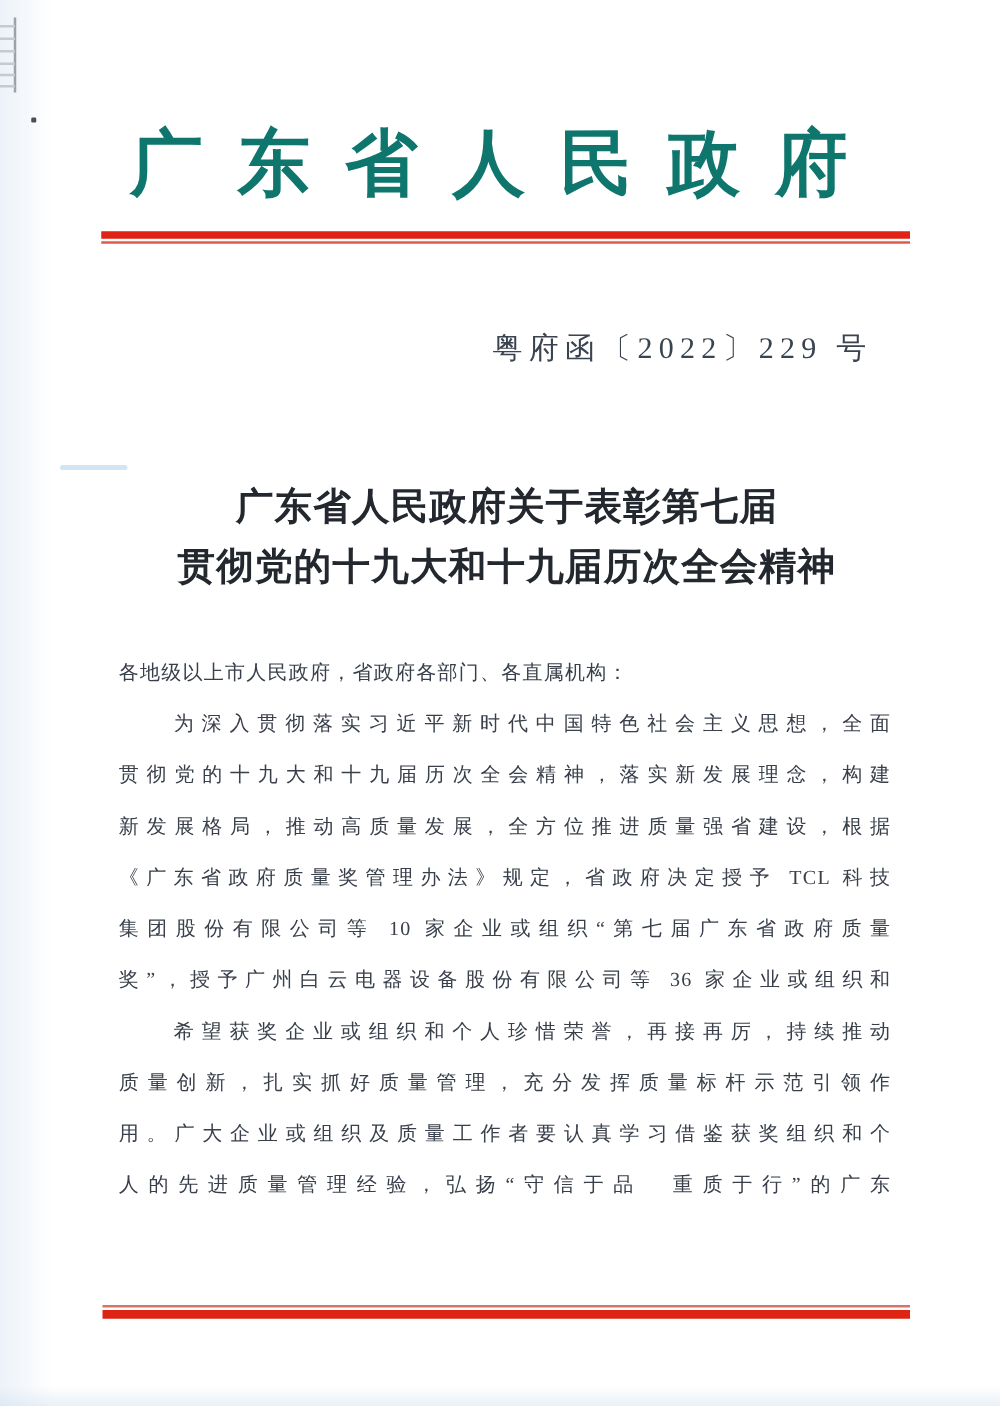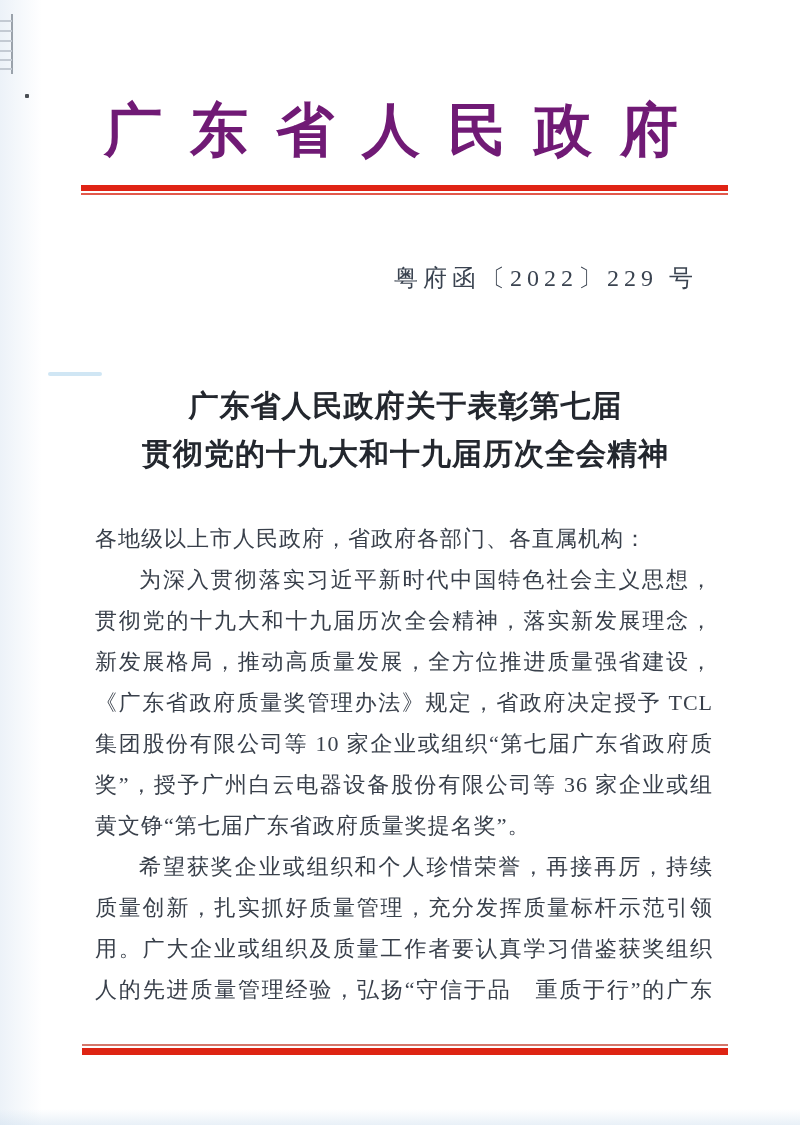--- a/index.html
+++ b/index.html
@@ -41,21 +41,21 @@
   .bottom-tint {
     position: absolute; left: 0; bottom: 0; width: 100%; height: 16px;
     background: linear-gradient(180deg, rgba(205,222,238,0), rgba(205,222,238,0.45));
   }
 
   
   .org-name {
     position: absolute; top: 92px; left: 0; right: 4px;
     text-align: center;
     font-size: 58px; font-weight: bold;
-    color: #701a75;
+    color: #0f766e;
     letter-spacing: 28px;
     padding-left: 14px;
     white-space: nowrap;
   }
   .header-rule { position: absolute; left: 81px; top: 185px; width: 647px; }
   .header-rule .thick { height: 6px; background: #e02314; }
   .header-rule .thin  { height: 2px; background: #e2594b; margin-top: 2px; }
 
   .doc-number {
     position: absolute; top: 262px; left: 0; right: 102px;
@@ -72,21 +72,21 @@
     font-size: 30px; line-height: 48px;
     font-weight: bold;
     color: #23272e;
     letter-spacing: 1px;
     padding-left: 11px;
   }
 
   
   .body-text {
     position: absolute; top: 518px; left: 95px; width: 618px;
-    font-size: 22px; color: #39404b;
+    font-size: 16px; color: #39404b;
   }
   .body-line {
     height: 41px; line-height: 41px;
     overflow: hidden;
     letter-spacing: 1px;
   }
   .body-line.justify {
     text-align: justify;
     text-align-last: justify;
   }
@@ -130,21 +130,20 @@
 
   <div class="body-text">
 
   <div class="body-line">各地级以上市人民政府，省政府各部门、各直属机构：</div>
       <div class="body-line indent justify">为深入贯彻落实习近平新时代中国特色社会主义思想，全面</div>
       <div class="body-line justify">贯彻党的十九大和十九届历次全会精神，落实新发展理念，构建</div>
       <div class="body-line justify">新发展格局，推动高质量发展，全方位推进质量强省建设，根据</div>
       <div class="body-line justify">《广东省政府质量奖管理办法》规定，省政府决定授予 TCL 科技</div>
       <div class="body-line justify">集团股份有限公司等 10 家企业或组织“第七届广东省政府质量</div>
       <div class="body-line justify">奖”，授予广州白云电器设备股份有限公司等 36 家企业或组织和</div>
-      <div class="body-line">黄文铮“第七届广东省政府质量奖提名奖”。</div>
       <div class="body-line indent justify">希望获奖企业或组织和个人珍惜荣誉，再接再厉，持续推动</div>
       <div class="body-line justify">质量创新，扎实抓好质量管理，充分发挥质量标杆示范引领作</div>
       <div class="body-line justify">用。广大企业或组织及质量工作者要认真学习借鉴获奖组织和个</div>
       <div class="body-line justify">人的先进质量管理经验，弘扬“守信于品　重质于行”的广东</div>
     </div>
 
   <div class="footer-rule">
     <div class="thin"></div>
     <div class="thick"></div>
   </div>

